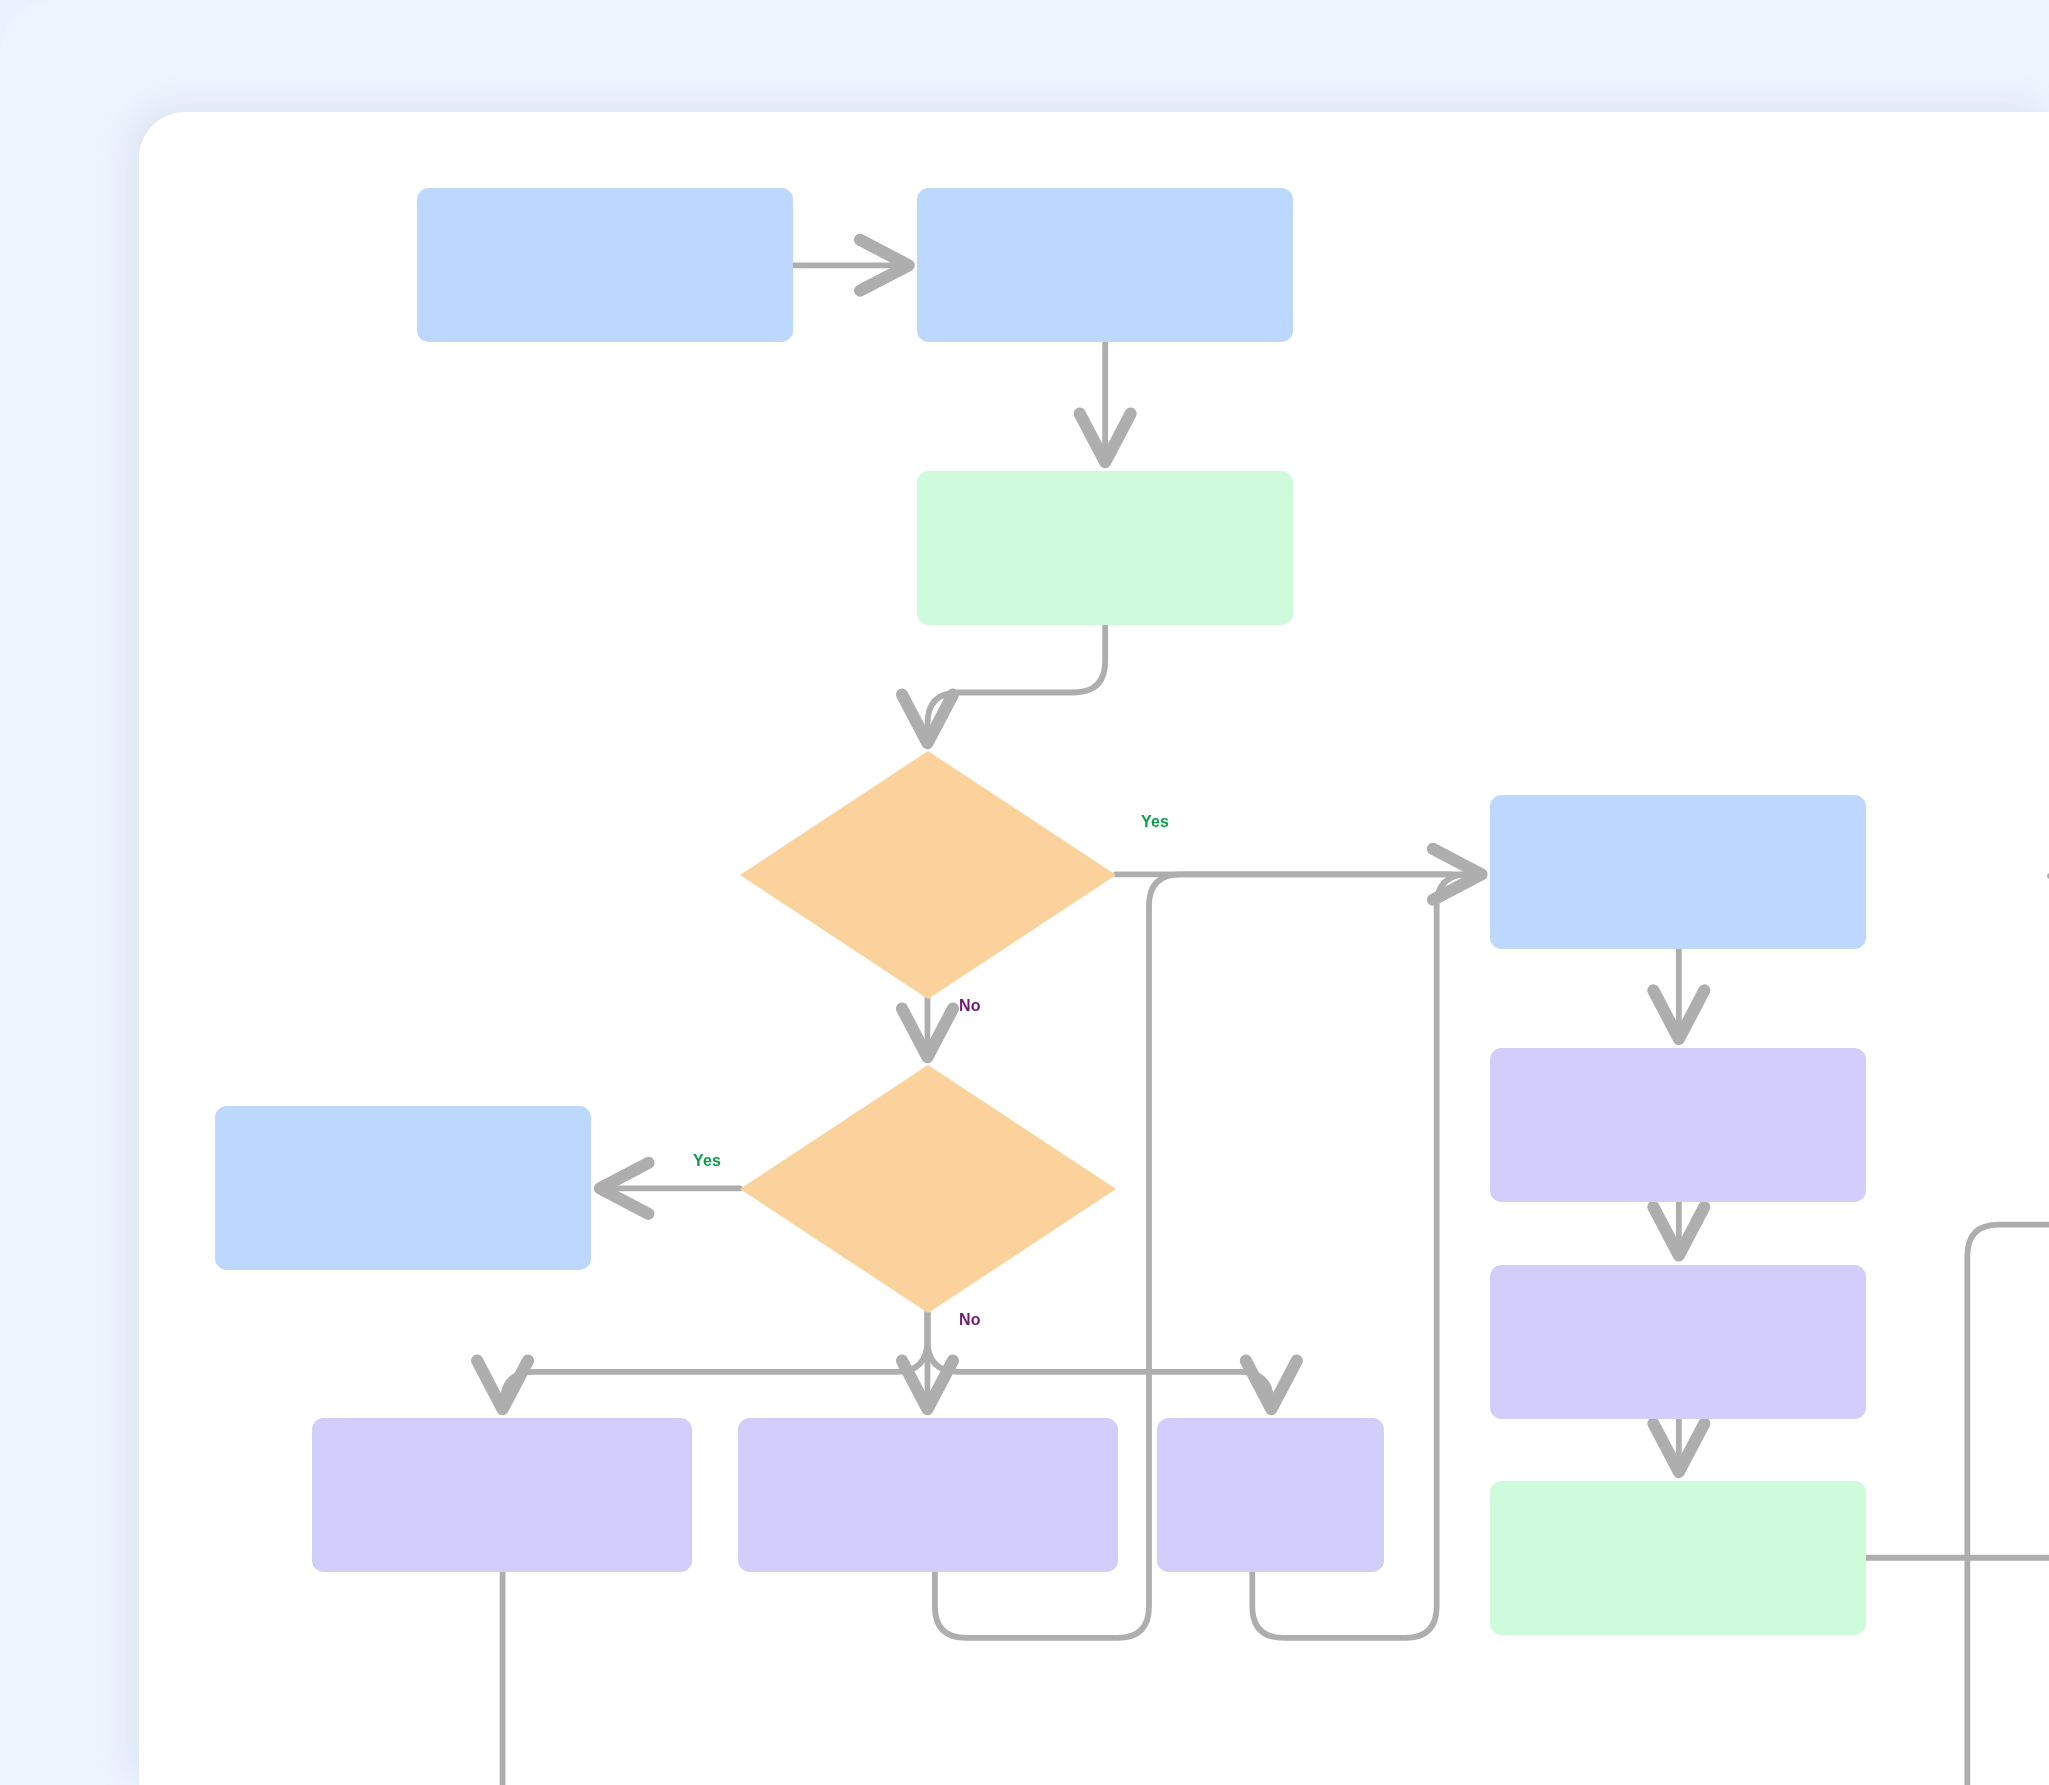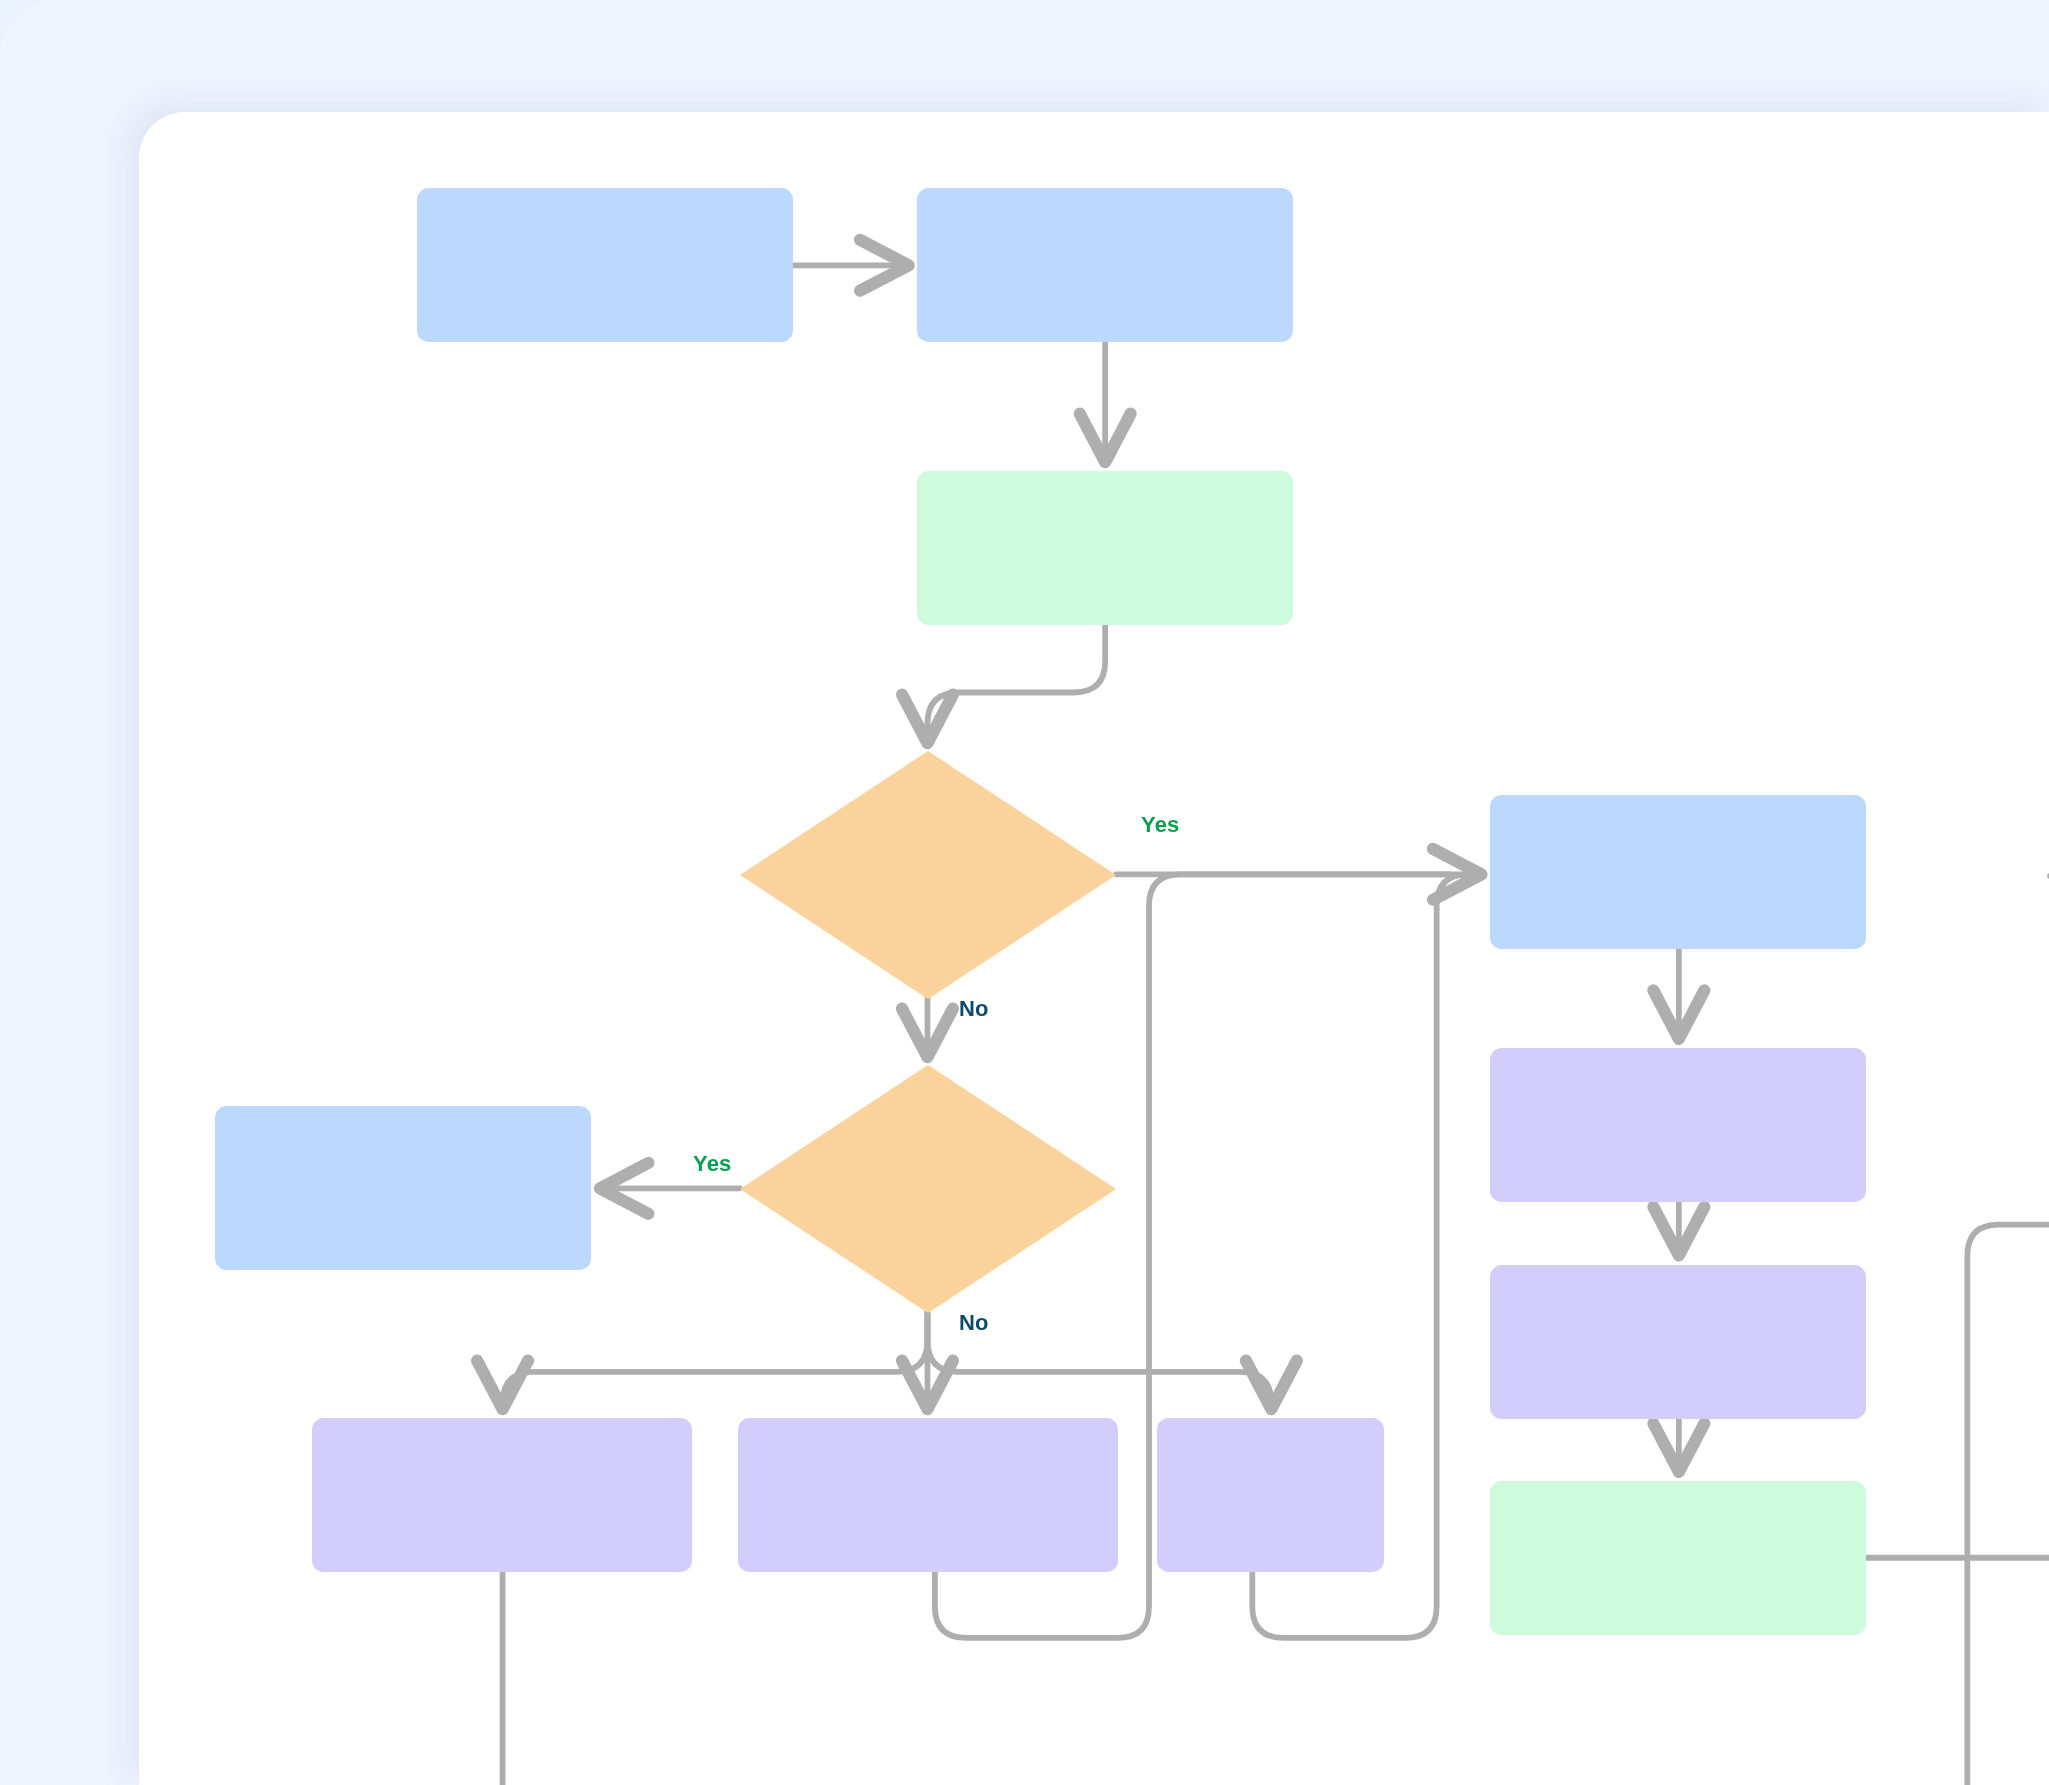--- a/index.html
+++ b/index.html
@@ -45,28 +45,28 @@
   .diamond .dshape{
     width:100%;height:100%;
     background:#fbd29b;
     clip-path:polygon(50% 0,100% 50%,50% 100%,0 50%);
     border-radius:8.3px;
   }
   .diamond{background:transparent;}
 
   .edge-label{
     position:absolute;
-    font-size:22px;
+    font-size:16px;
     font-weight:bold;
     letter-spacing:0.2px;
     white-space:nowrap;
     line-height:1;
   }
   .edge-label.yes{color:#0a9e4e;}
-  .edge-label.no{color:#0c4a6e;}
+  .edge-label.no{color:#701a75;}
 </style>
 </head>
 <body>
 
 <div id="stage">
 
   <div id="page-bg"></div>
 
   <div id="canvas-card"></div>
 

